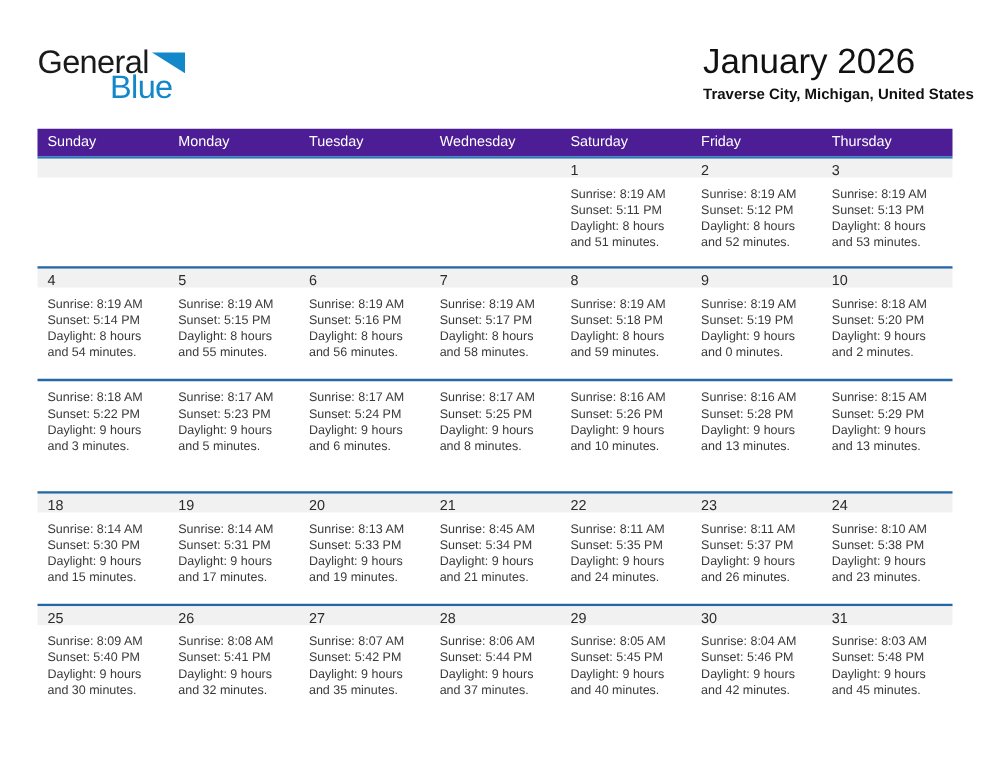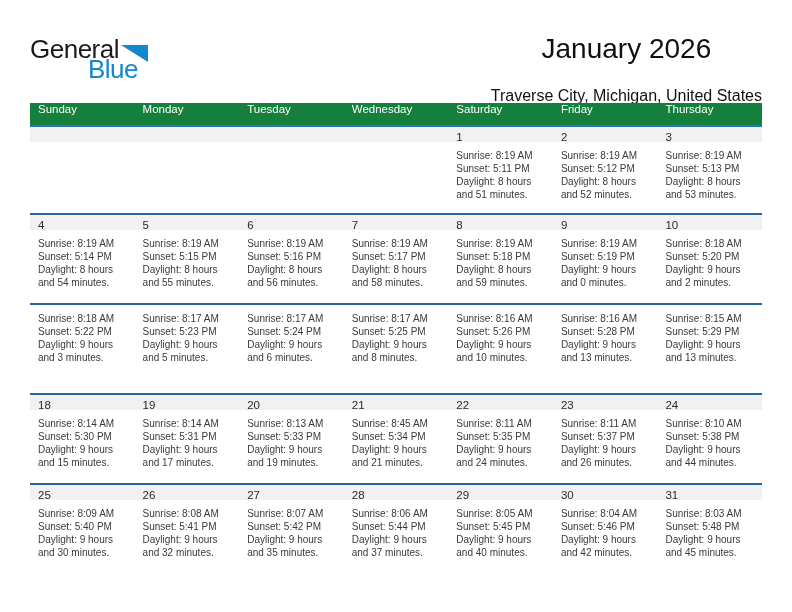--- a/index.html
+++ b/index.html
@@ -1,33 +1,33 @@
 <!DOCTYPE html>
 <html><head>
 <meta charset="utf-8">
 <style>
   html,body { margin:0; padding:0; background:#ffffff; }
   body { width:792px; height:612px; font-family:"Liberation Sans", sans-serif; position:relative; overflow:hidden; }
 
   
   .logo { position:absolute; left:30px; top:36px; }
-  .logo-top { display:flex; align-items:flex-end; }
+  .logo-top { display:flex; align-items:center; }
   .logo-general { font-size:26px; color:#1a1a1a; letter-spacing:-0.5px; line-height:1; }
   .logo-tri { width:27px; height:17px; background:#1287c9; margin-left:2px; margin-top:2px;
               clip-path:polygon(0 0, 100% 0, 100% 100%); }
   .logo-blue { font-size:26px; color:#1287c9; letter-spacing:-0.5px; line-height:1; margin-left:58px; margin-top:-6px; }
 
   
-  .titleblock { position:absolute; right:30px; top:34px; text-align:center; }
+  .titleblock { position:absolute; right:13px; top:34px; text-align:left; }
   .month-title { font-size:28px; color:#111111; line-height:1.1; font-weight:400; }
-  .location { font-size:16px; color:#111111; font-weight:400; margin-top:22px; }
+  .location { font-size:12px; color:#111111; font-weight:700; margin-top:3px; }
 
   
   .calendar { position:absolute; left:30px; top:103px; width:732px; }
-  .weekday-row { display:flex; background:#15803d; height:22px; align-items:flex-start; }
+  .weekday-row { display:flex; background:#4c1d95; height:22px; align-items:center; }
   .weekday { flex:1 1 0; color:#ffffff; font-size:11.5px; padding-left:8px; box-sizing:border-box; }
 
   .week { border-top:2px solid #2667a3; height:88px; box-sizing:content-box; }
   .week.first { border-top-color:#2e74b5; height:86px; }
   .numrow { display:flex; background:#f1f1f1; height:15px; }
   .ncell { flex:1 1 0; padding-left:8px; box-sizing:border-box; }
   .num { font-size:11.5px; color:#2b2b2b; line-height:15px; }
   .detrow { display:flex; margin-top:7px; }
   .dcell { flex:1 1 0; padding-left:8px; padding-right:4px; box-sizing:border-box; }
   .dline { font-size:10px; color:#3a3a3a; line-height:13px; white-space:nowrap; }
@@ -242,21 +242,21 @@
       <div class="dcell">
         <div class="dline">Sunrise: 8:11 AM</div>
         <div class="dline">Sunset: 5:37 PM</div>
         <div class="dline">Daylight: 9 hours</div>
         <div class="dline">and 26 minutes.</div>
       </div>
       <div class="dcell">
         <div class="dline">Sunrise: 8:10 AM</div>
         <div class="dline">Sunset: 5:38 PM</div>
         <div class="dline">Daylight: 9 hours</div>
-        <div class="dline">and 44 minutes.</div>
+        <div class="dline">and 23 minutes.</div>
       </div>
     </div>
   </div>
 
   <div class="week">
     <div class="numrow">
       <div class="ncell"><span class="num">25</span></div>
       <div class="ncell"><span class="num">26</span></div>
       <div class="ncell"><span class="num">27</span></div>
       <div class="ncell"><span class="num">28</span></div>

